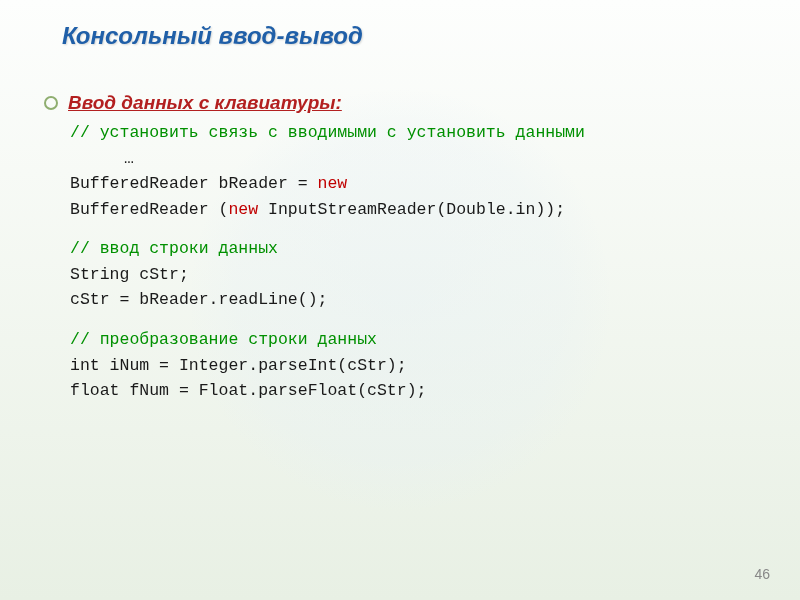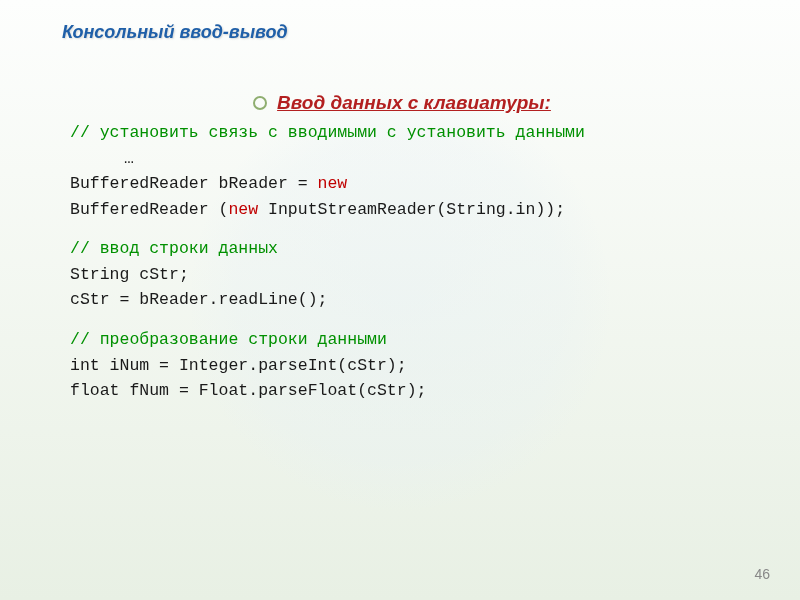--- a/index.html
+++ b/index.html
@@ -24,36 +24,35 @@
       height: 420px;
       border-radius: 50%;
       background: radial-gradient(circle, rgba(230,240,245,0.4) 0%, rgba(230,240,245,0.25) 55%, rgba(230,240,245,0) 72%);
       pointer-events: none;
     }
     .slide-title {
       position: absolute;
       top: 22px;
       left: 62px;
       color: #1f5fa8;
-      font-size: 18px;
+      font-size: 24px;
       font-weight: bold;
       font-style: italic;
       text-shadow: 1px 1px 2px rgba(0,0,0,0.15);
     }
     .content {
       position: absolute;
       top: 92px;
       left: 44px;
       right: 40px;
     }
     .heading-row {
       display: flex;
       align-items: center;
       margin-bottom: 4px;
-      justify-content: center;
     }
     .bullet {
       width: 14px;
       height: 14px;
       border-radius: 50%;
       border: 2px solid #8fae70;
       margin-right: 10px;
       flex-shrink: 0;
     }
     .heading-text {
@@ -106,30 +105,30 @@
     <div class="heading-text">Ввод данных с клавиатуры:</div>
   </div>
 
   <div class="code-block">
     <div class="comment">// установить связь с  вводимыми с установить данными</div>
     <div class="indent">…</div>
     <div>
       <span>BufferedReader bReader = </span><span class="kw-new">new</span>
     </div>
     <div>
-      <span>BufferedReader (</span><span class="kw-new">new</span><span> InputStreamReader(String.in));</span>
+      <span>BufferedReader (</span><span class="kw-new">new</span><span> InputStreamReader(Double.in));</span>
     </div>
   </div>
 
   <div class="code-block section-gap">
     <div class="comment">// ввод строки данных</div>
     <div>String cStr;</div>
     <div>cStr = bReader.readLine();</div>
   </div>
 
   <div class="code-block section-gap">
-    <div class="comment">// преобразование строки данными</div>
+    <div class="comment">// преобразование строки данных</div>
     <div>int iNum = Integer.parseInt(cStr);</div>
     <div>float fNum = Float.parseFloat(cStr);</div>
   </div>
 </div>
 
 <div class="page-number">46</div>
 
 </body></html>

